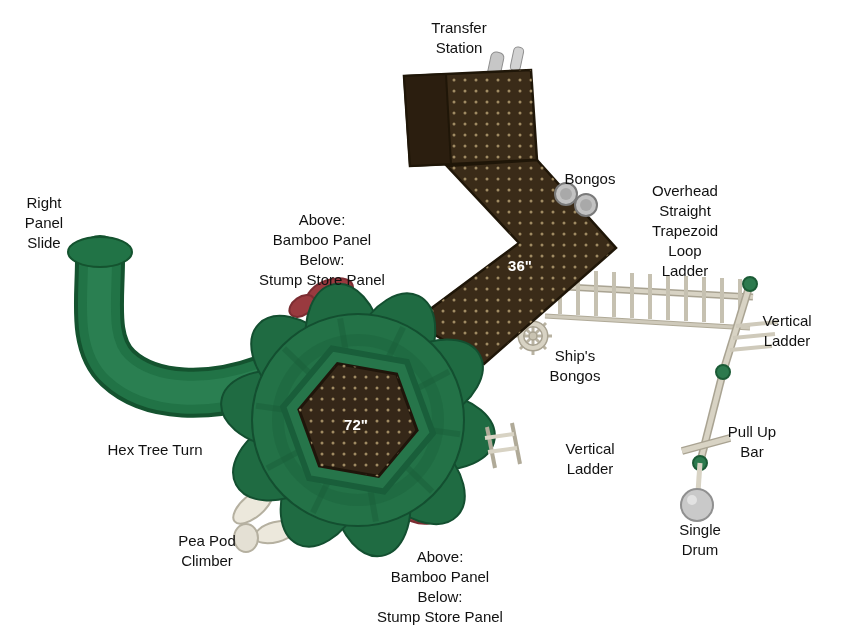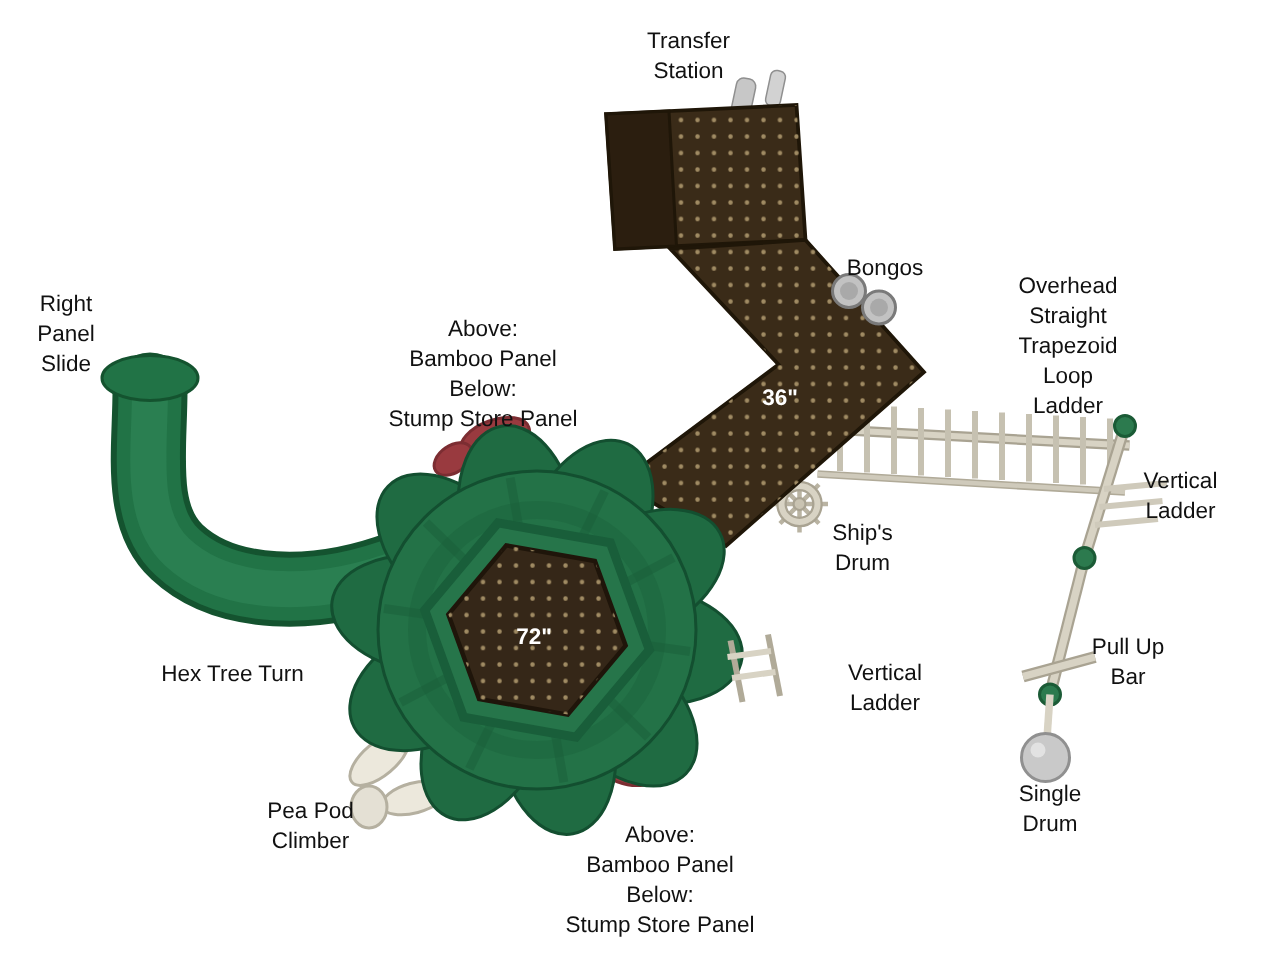--- a/index.html
+++ b/index.html
@@ -158,37 +158,37 @@
     <line x1="487" y1="427" x2="495" y2="468" stroke="#b0aa98" stroke-width="4"></line>
     <line x1="512" y1="423" x2="520" y2="464" stroke="#b0aa98" stroke-width="4"></line>
     <line x1="485" y1="438" x2="514" y2="434" style="stroke:var(--tan,#d8d3c4)" stroke-width="4"></line>
     <line x1="488" y1="452" x2="517" y2="448" style="stroke:var(--tan,#d8d3c4)" stroke-width="4"></line>
   </g>
 </svg>
 
   <div class="lbl" style="left:459px; top:38px;">Transfer
 Station</div>
   <div class="lbl" style="left:590px; top:179px;">Bongos</div>
-  <div class="lbl" style="left:712px; top:231px;">Overhead
+  <div class="lbl" style="left:685px; top:231px;">Overhead
 Straight
 Trapezoid
 Loop
 Ladder</div>
   <div class="lbl" style="left:44px;  top:223px;">Right
 Panel
 Slide</div>
   <div class="lbl" style="left:322px; top:250px;">Above:
 Bamboo Panel
 Below:
 Stump Store Panel</div>
   <div class="lbl white" style="left:520px; top:266px;">36"</div>
   <div class="lbl" style="left:787px; top:331px;">Vertical
 Ladder</div>
   <div class="lbl" style="left:575px; top:366px;">Ship's
-Drum</div>
+Bongos</div>
   <div class="lbl" style="left:155px; top:450px;">Hex Tree Turn</div>
   <div class="lbl white" style="left:356px; top:425px;">72"</div>
   <div class="lbl" style="left:590px; top:459px;">Vertical
 Ladder</div>
   <div class="lbl" style="left:752px; top:442px;text-align:center;">Pull Up
 Bar</div>
   <div class="lbl" style="left:207px; top:551px;text-align:center;">Pea Pod
 Climber</div>
   <div class="lbl" style="left:700px; top:540px;">Single
 Drum</div>

